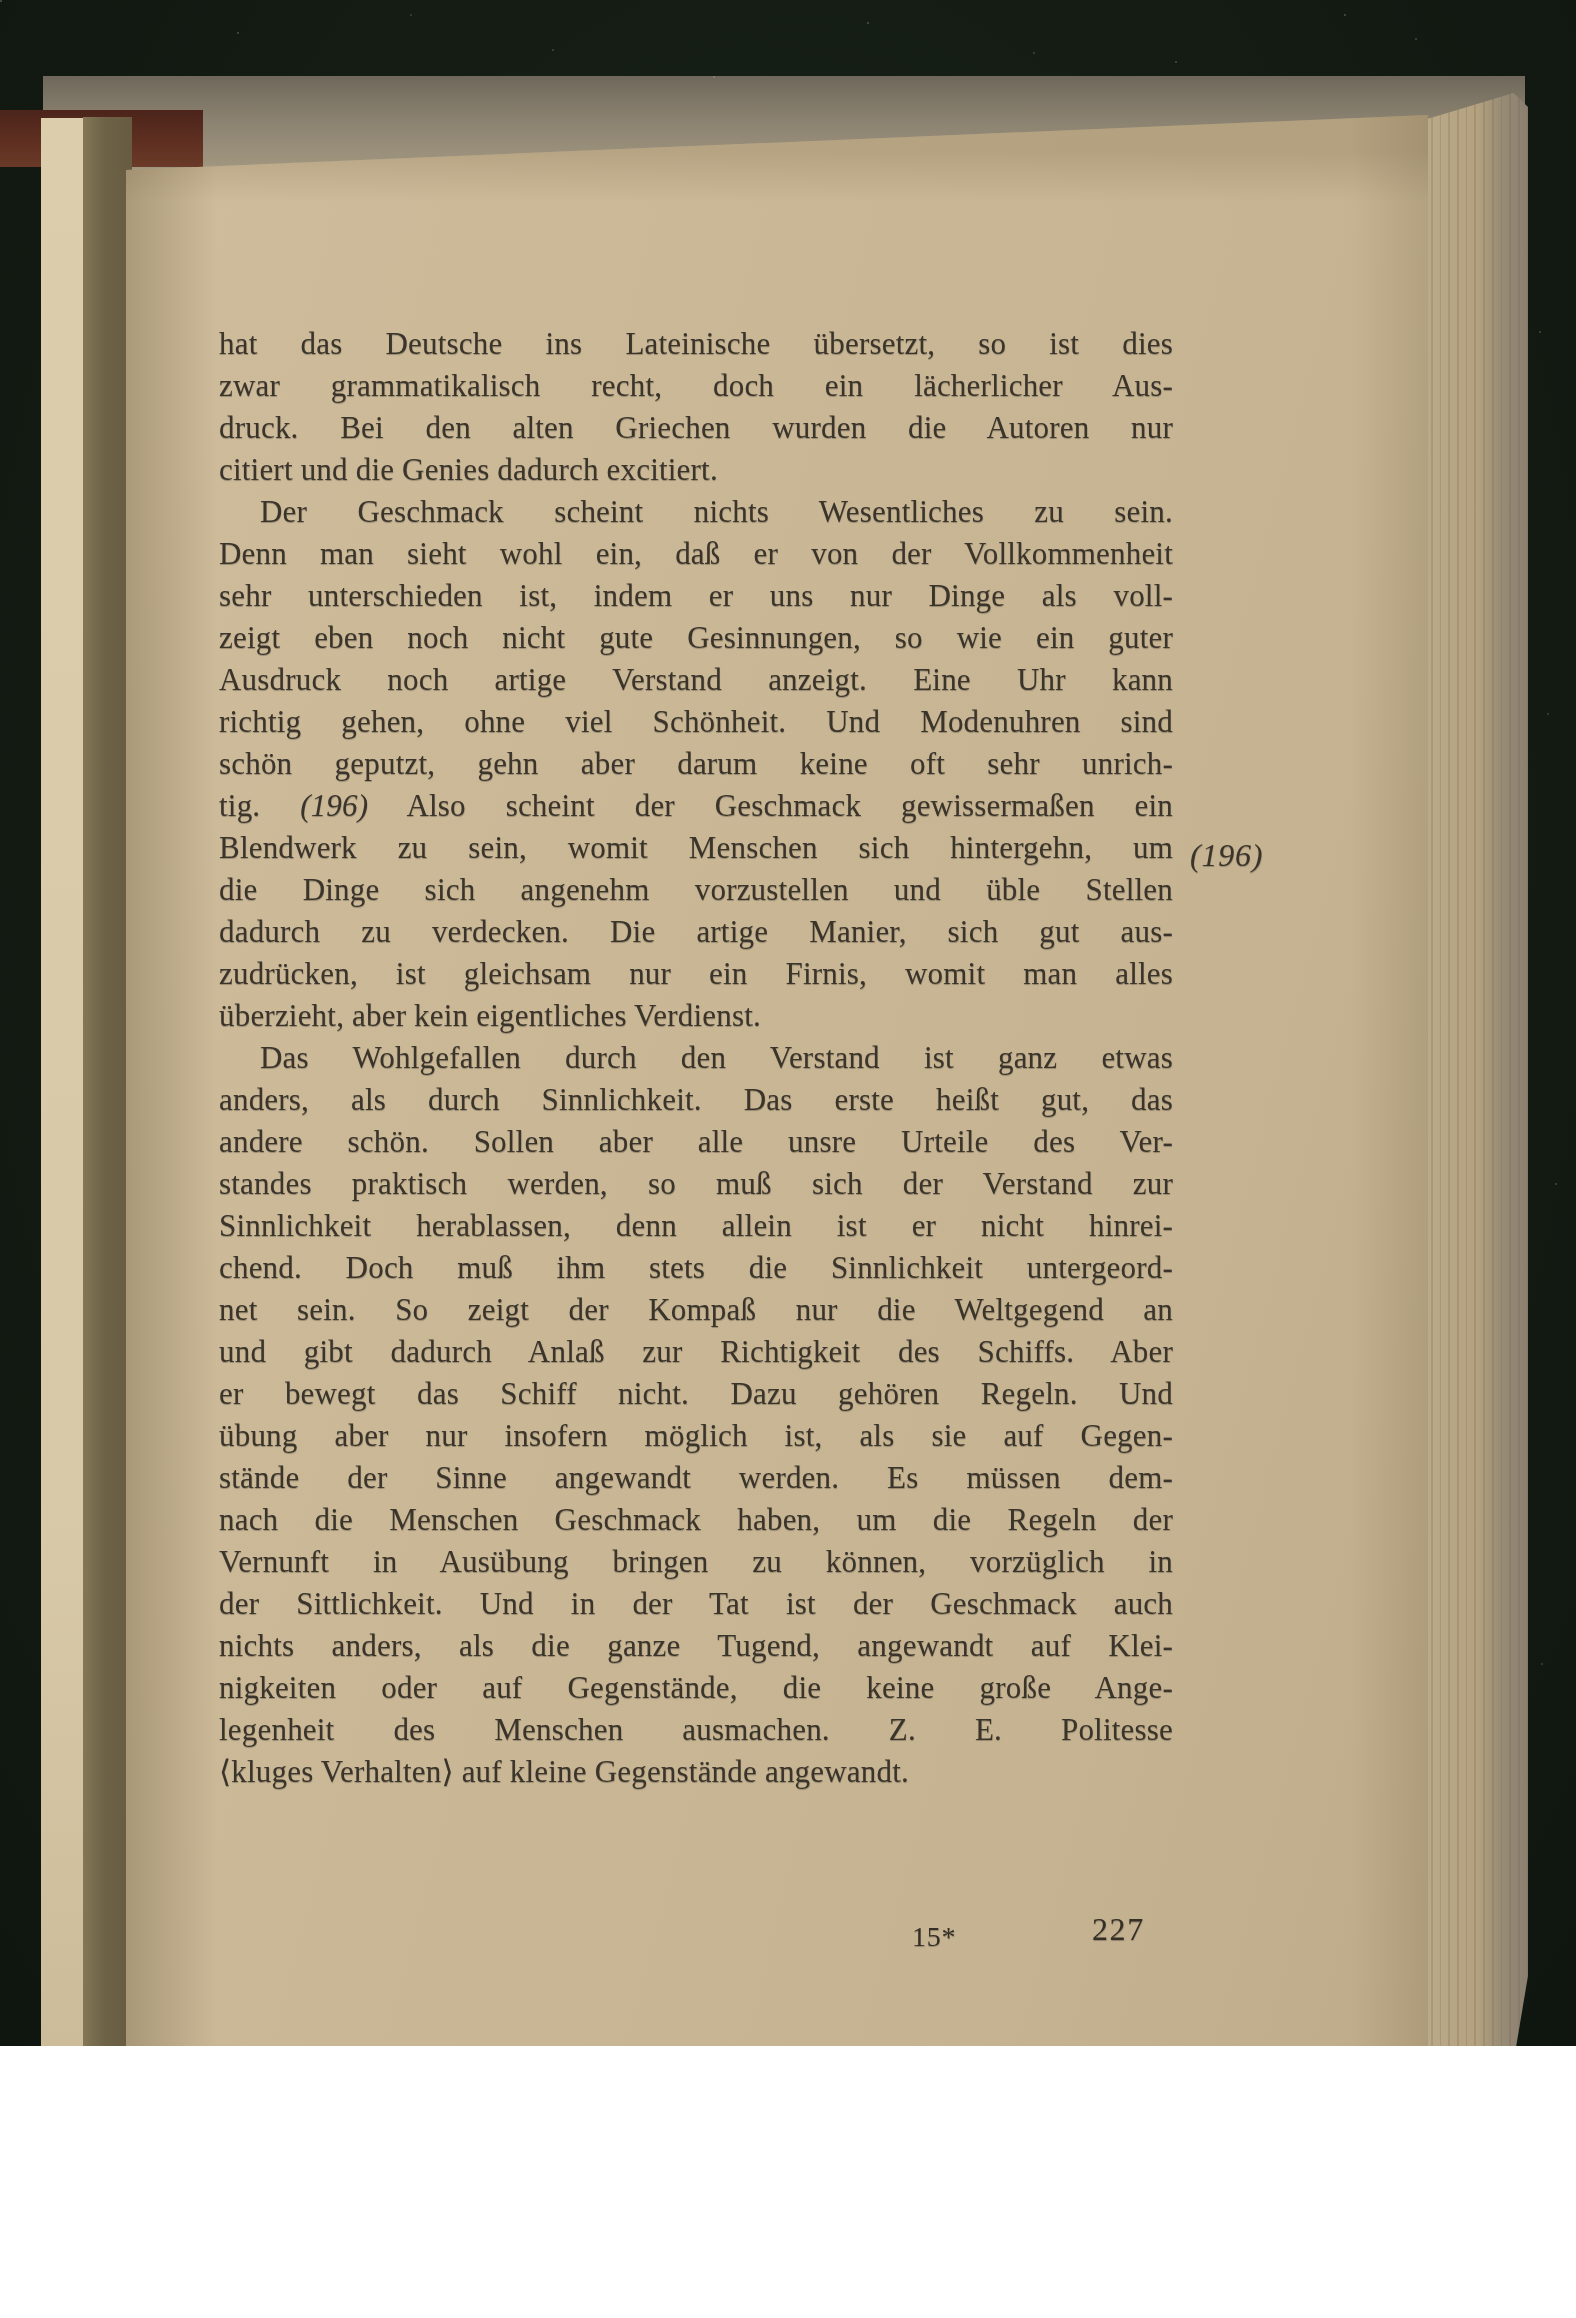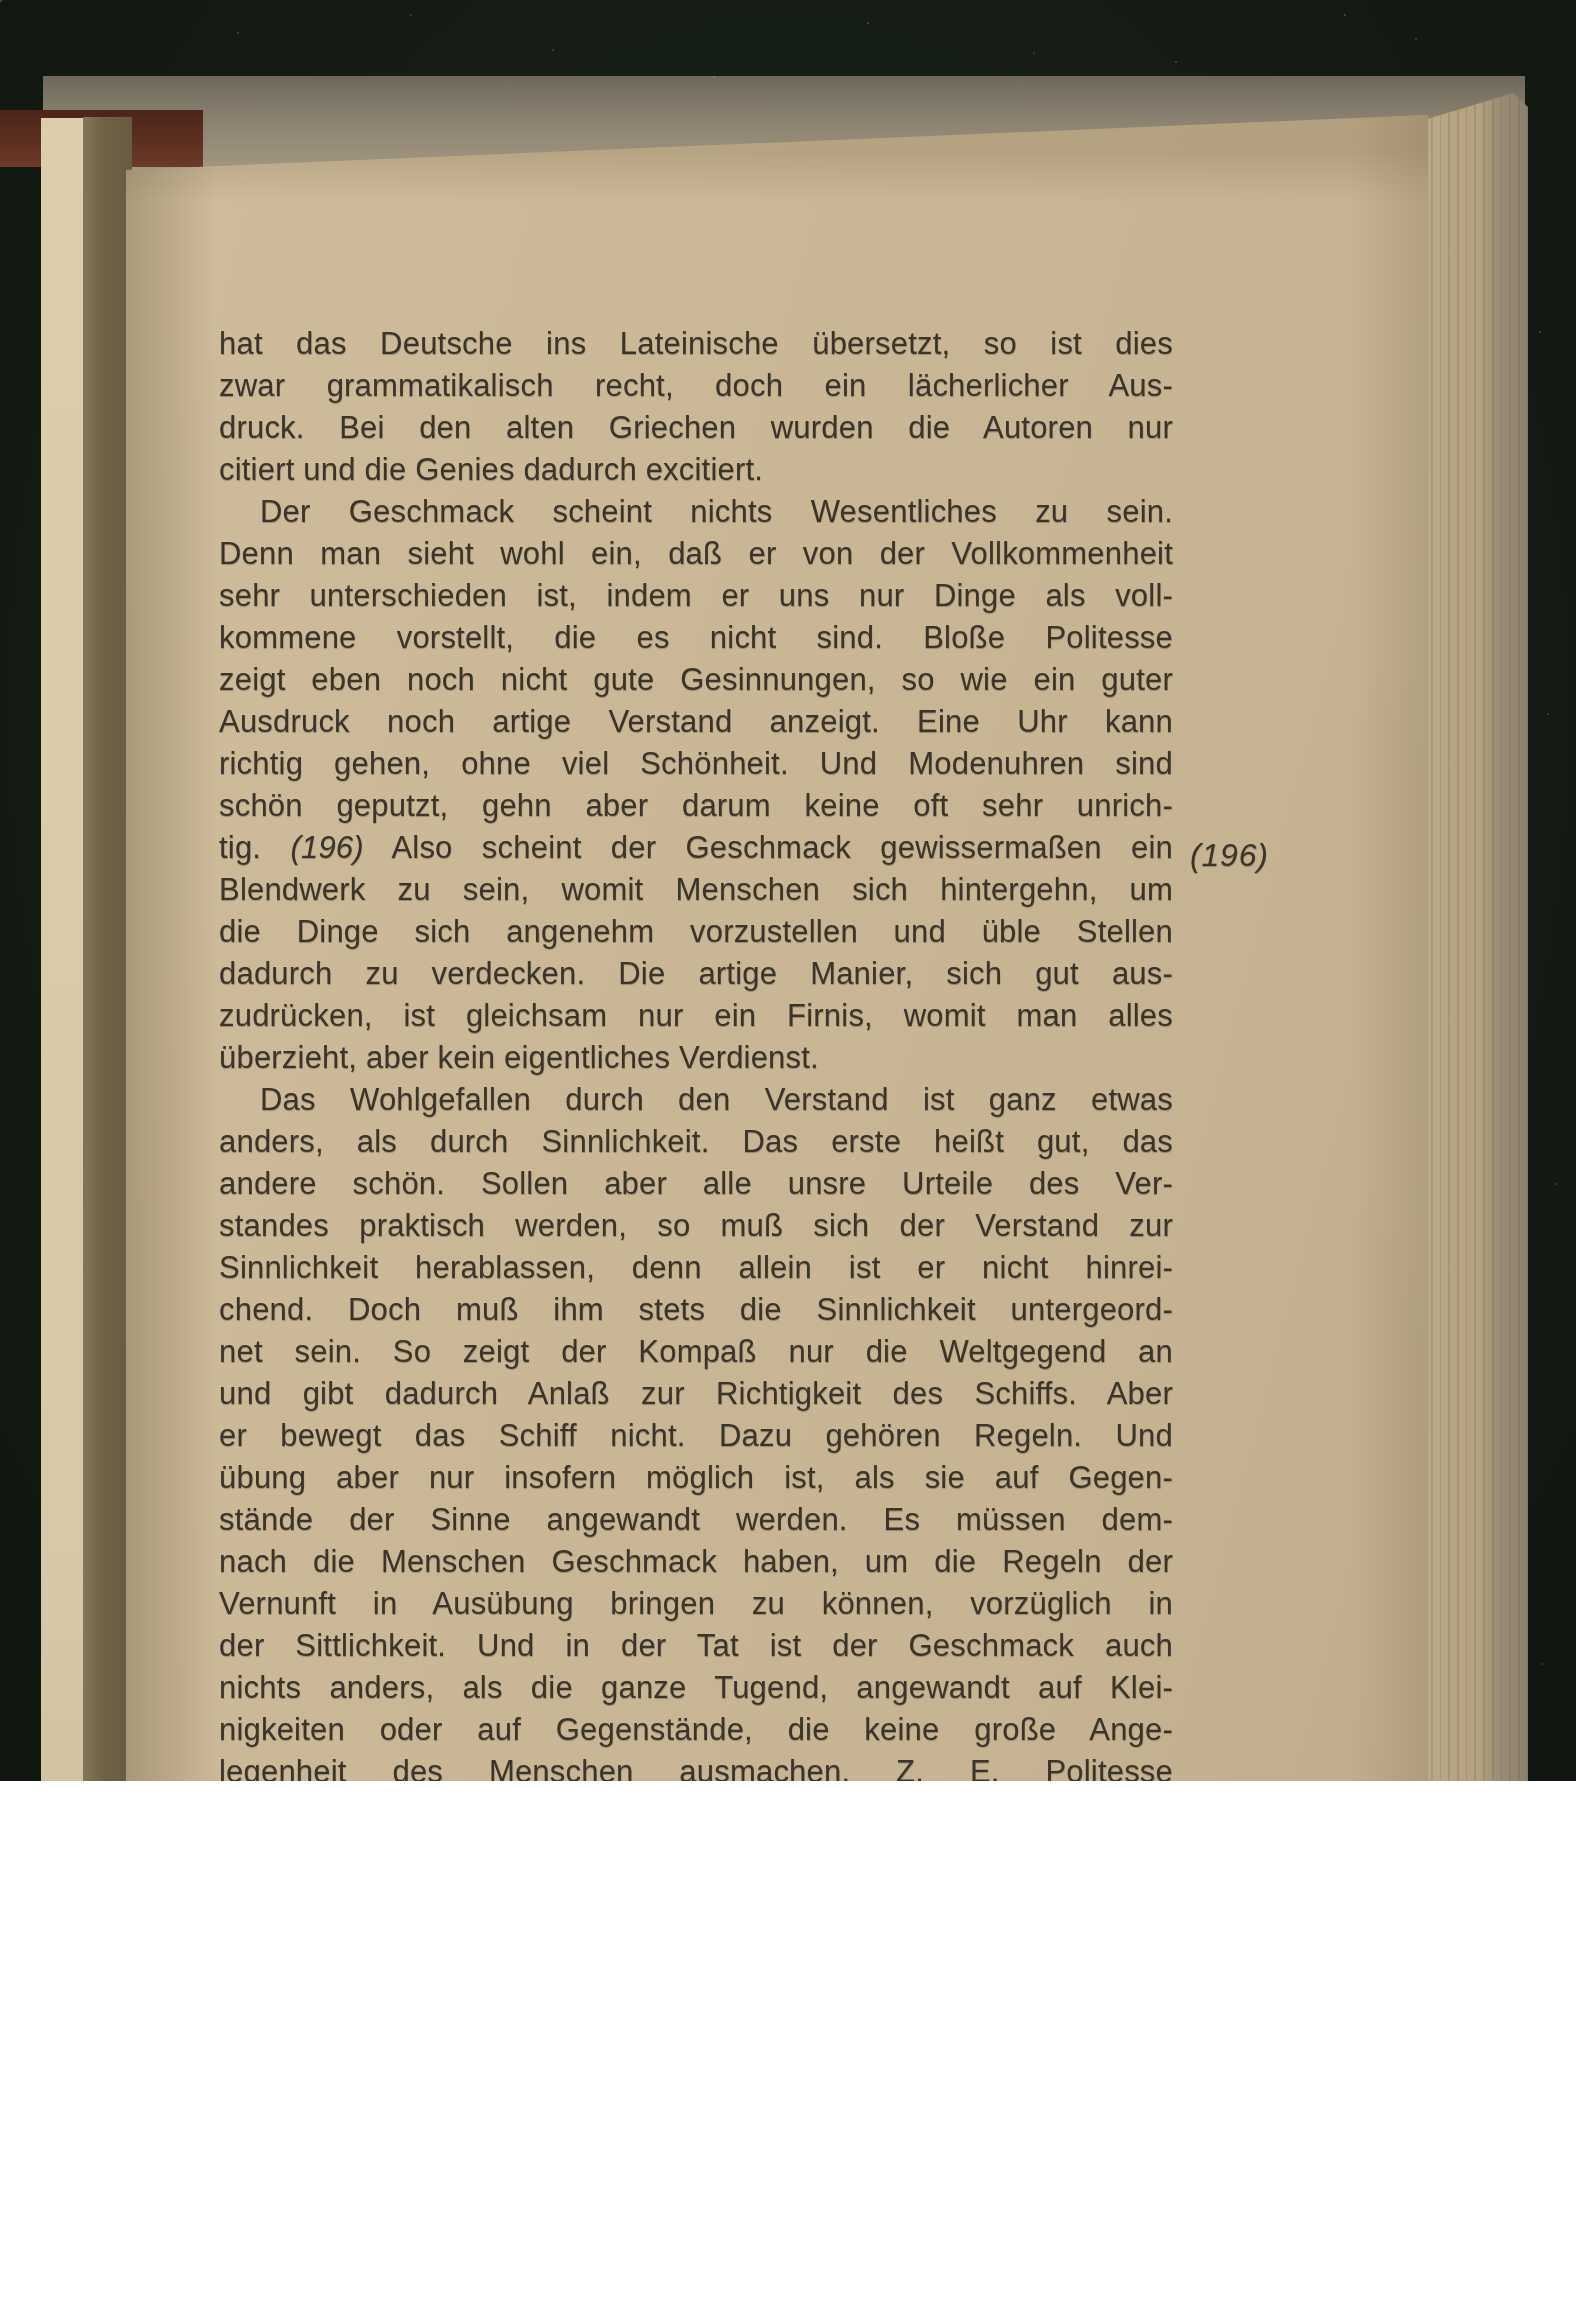--- a/index.html
+++ b/index.html
@@ -1,20 +1,20 @@
 <!DOCTYPE html>
 <html style="font-size:12.6px"><head>
 <meta charset="utf-8">
 <style>
   html,body{margin:0;padding:0;}
   .stage{
-    position:relative;width:1577px;height:1781px;overflow:hidden;
+    position:relative;width:1577px;height:2046px;overflow:hidden;
     background:
       radial-gradient(ellipse at 50% 40%, #1a241b 0%, #141c14 55%, #0f160f 100%);
-    font-family:Liberation Sans, sans-serif;
+    font-family:Liberation Serif, serif;
   }
   
   .dust{position:absolute;left:0;top:0;width:2.4px;height:2.4px;border-radius:50%;
     background:rgba(205,215,190,.35);
     box-shadow:
       237px 32px 0 rgba(205,215,190,.30), 552px 49px 0 rgba(205,215,190,.25),
       867px 22px 0 rgba(205,215,190,.30), 1175px 61px 0 rgba(205,215,190,.28),
       1415px 38px 0 rgba(205,215,190,.24), 410px 14px 0 rgba(205,215,190,.22),
       713px 76px 0 rgba(205,215,190,.26), 1033px 52px 0 rgba(205,215,190,.22),
       1344px 14px 0 rgba(205,215,190,.30), 1539px 331px 0 rgba(205,215,190,.25),
@@ -85,21 +85,20 @@
   </div>
 
   <div class="textblock">
     <div class="ln">hat das Deutsche ins Lateinische übersetzt, so ist dies</div>
     <div class="ln">zwar grammatikalisch recht, doch ein lächerlicher Aus-</div>
     <div class="ln">druck.  Bei den alten Griechen wurden die Autoren nur</div>
     <div class="ln pe">citiert und die Genies dadurch excitiert.</div>
     <div class="ln ind">Der Geschmack scheint nichts Wesentliches zu sein.</div>
     <div class="ln">Denn man sieht wohl ein, daß er von der Vollkommenheit</div>
     <div class="ln">sehr unterschieden ist, indem er uns nur Dinge als voll-</div>
-    <div class="ln">kommene vorstellt, die es nicht sind.  Bloße Politesse</div>
     <div class="ln">zeigt eben noch nicht gute Gesinnungen, so wie ein guter</div>
     <div class="ln">Ausdruck noch artige Verstand anzeigt.  Eine Uhr kann</div>
     <div class="ln">richtig gehen, ohne viel Schönheit. Und Modenuhren sind</div>
     <div class="ln">schön geputzt, gehn aber darum keine oft sehr unrich-</div>
     <div class="ln"><span>tig. </span><span class="it">(196)</span><span> Also scheint der Geschmack gewissermaßen ein</span></div>
     <div class="ln">Blendwerk zu sein, womit Menschen sich hintergehn, um</div>
     <div class="ln">die Dinge sich angenehm vorzustellen und üble Stellen</div>
     <div class="ln">dadurch zu verdecken.  Die artige Manier, sich gut aus-</div>
     <div class="ln">zudrücken, ist gleichsam nur ein Firnis, womit man alles</div>
     <div class="ln pe">überzieht, aber kein eigentliches Verdienst.</div>

